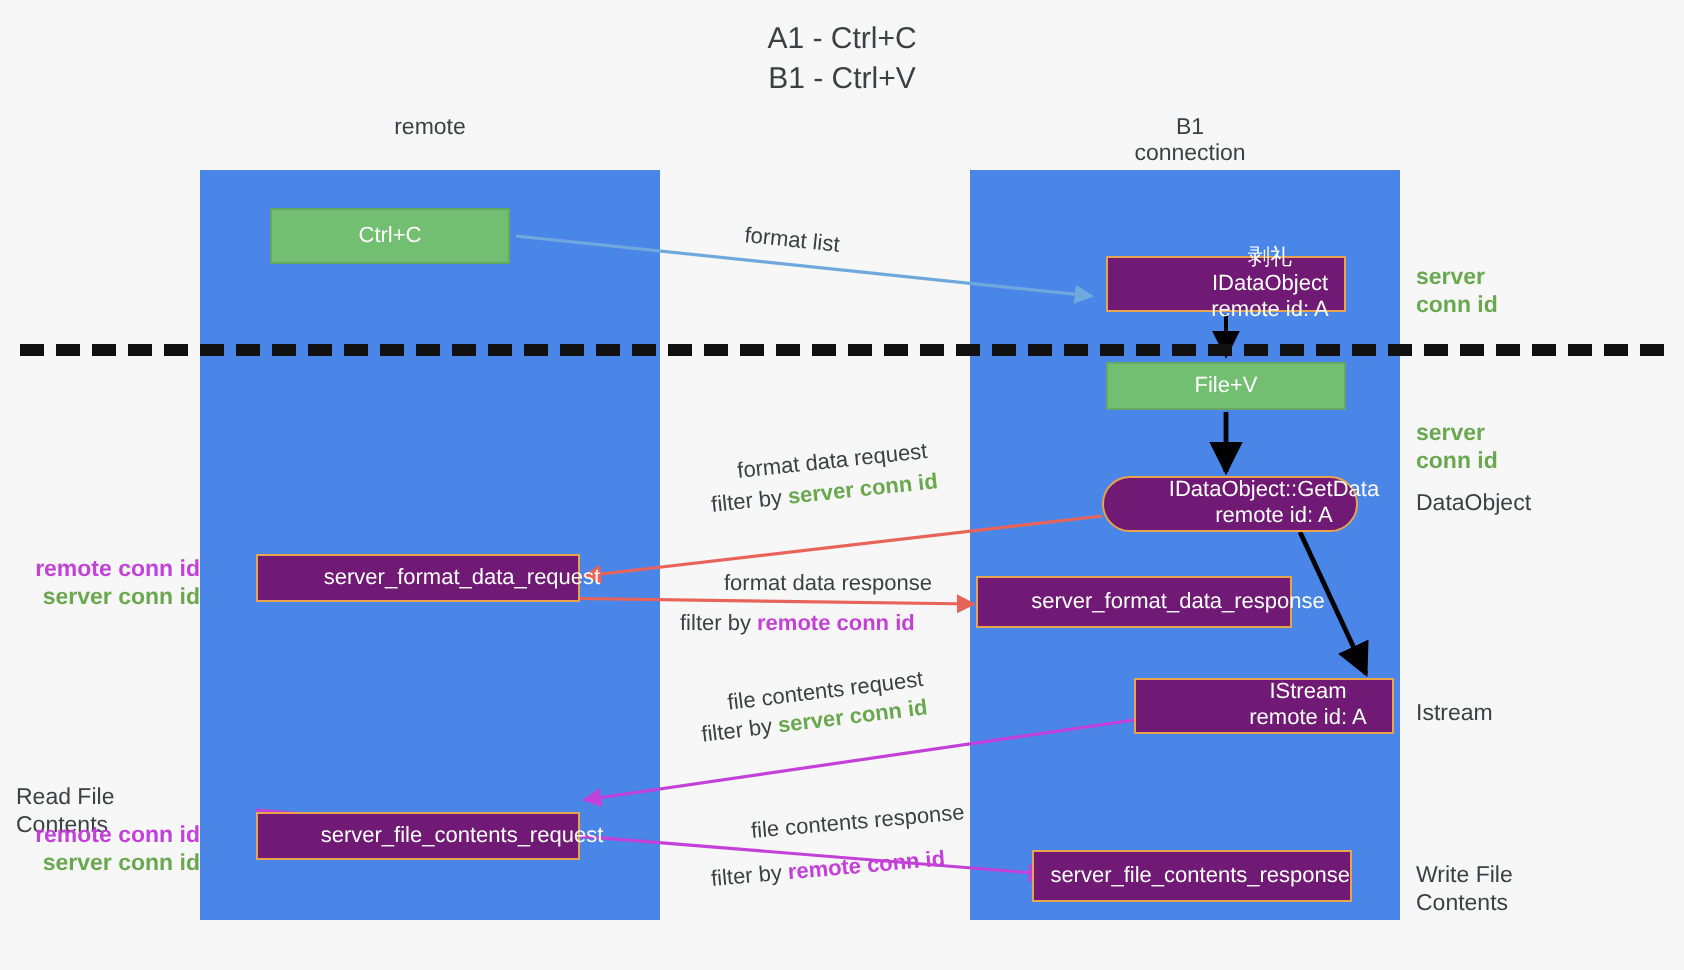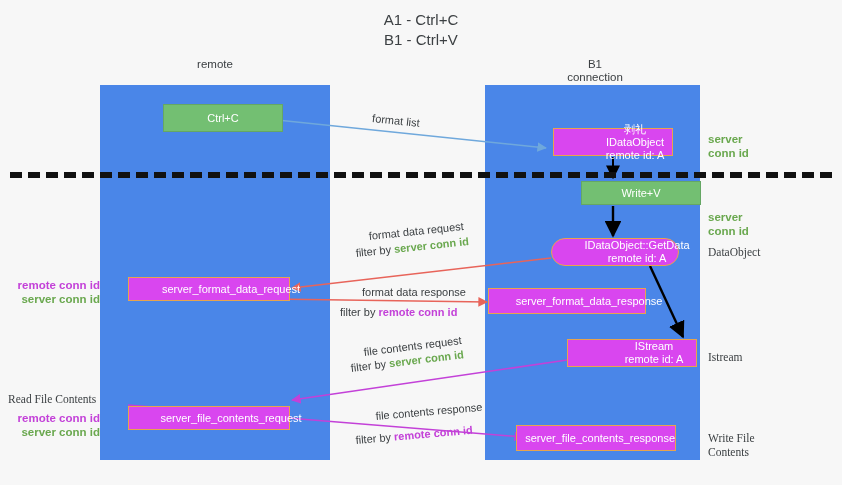--- a/index.html
+++ b/index.html
@@ -32,34 +32,34 @@
 
   
   .box{
     box-sizing:border-box;
     display:flex;align-items:center;justify-content:center;
     text-align:center;
     color:#ffffff;
     font-size:11px;line-height:13px;
     border:1px solid rgba(0,0,0,.12);
   }
-  .box.green{background:#6aa84f;background:#73bf72;margin-left:28px;}
-  .box.orange{background:#d946ef;border-color:#e8a44d;padding-left:44px;}
+  .box.green{background:#6aa84f;background:#73bf72;}
+  .box.orange{background:#701a75;border-color:#e8a44d;padding-left:44px;}
 
   
   #separator{
     left:10px;top:172px;width:822px;height:0;
     border-top:6px dashed #111111;
   }
 
   
   .side-lbl{font-size:11.5px;line-height:14px;}
   .green-txt{color:#6aa84f;font-weight:bold;}
   .magenta-txt{color:#c341d8;font-weight:bold;}
-  .plain{color:#3c4043;font-family:Liberation Serif, serif;}
+  .plain{color:#3c4043;}
 
   
   .ann{font-size:11px;line-height:14px;color:#3c4043;white-space:nowrap;}
   .ann .k{font-weight:bold;}
 
   svg.overlay{position:absolute;left:0;top:0;width:842px;height:485px;pointer-events:none;}
 </style>
 </head>
 <body>
 
@@ -127,21 +127,21 @@
   <div class="abs box orange" style="left:128px;top:394px;width:162px;height:24px;margin-top:12px;">
     <span>server_file_contents_request</span>
   </div>
 
   <div class="abs box orange" style="left:553px;top:128px;width:120px;height:28px;flex-direction:column;">
     <span>剥礼IDataObject</span>
     <span>remote id: A</span>
   </div>
 
   <div class="abs box green" style="left:553px;top:181px;width:120px;height:24px;">
-    <span>Write+V</span>
+    <span>File+V</span>
   </div>
 
   <div class="abs box orange" style="left:551px;top:238px;width:128px;height:28px;flex-direction:column;border-radius:14px;">
     <span>IDataObject::GetData</span>
     <span>remote id: A</span>
   </div>
 
   <div class="abs box orange" style="left:488px;top:288px;width:158px;height:26px;">
     <span>server_format_data_response</span>
   </div>

